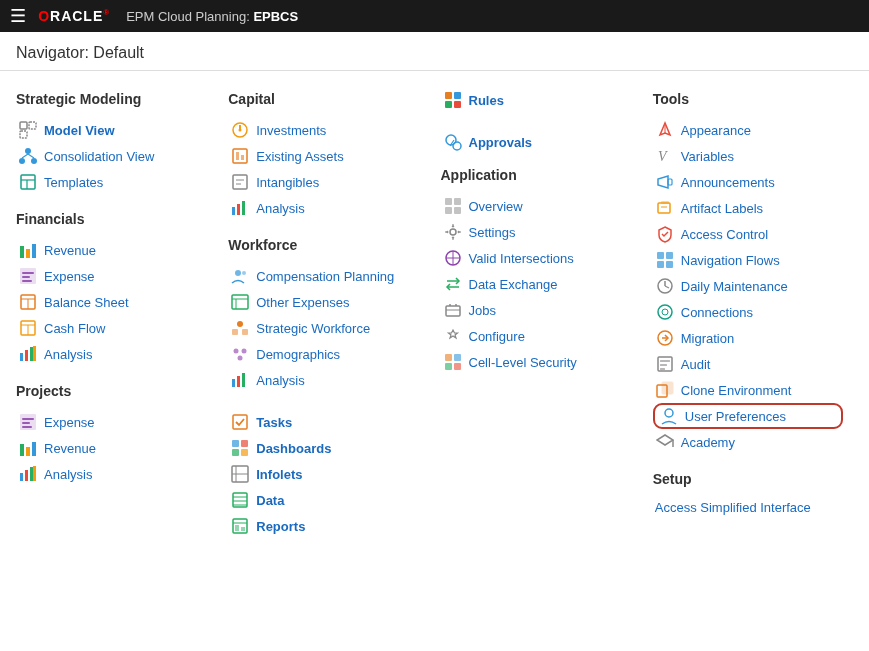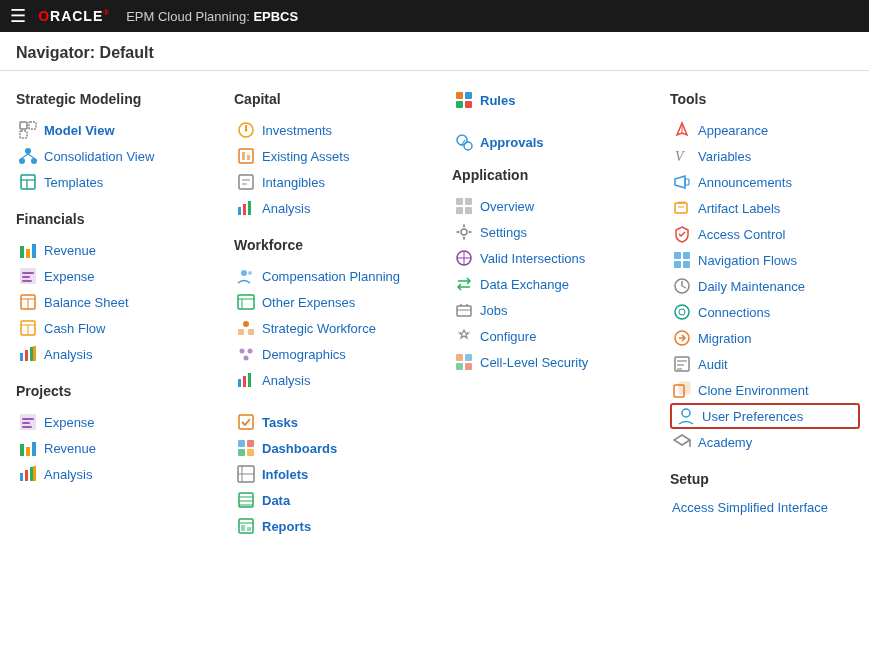--- a/index.html
+++ b/index.html
@@ -30,31 +30,31 @@
       color: #ccc;
       font-size: 13px;
       margin-left: 4px;
     }
     .top-bar-title strong { color: #fff; text-align: right; }
 
     
     .page-title {
       padding: 12px 25px 8px 16px;
       font-size: 16px;
-      font-weight: bold;
+      font-weight: normal;
       color: #333;
       border-bottom: 1px solid #ddd;
       margin-bottom: 16px;
     }
 
     
     .main-content {
       padding: 0 16px;
       display: flex;
-      gap: 18px;
+      gap: 12px;
     }
 
     
     .col {
       flex: 1;
       min-width: 200px;
       padding-right: 10px;
     }
 
     .section-title {
@@ -85,21 +85,21 @@
       justify-content: center;
       flex-shrink: 0;
       font-size: 14px;
     }
 
     .section-gap { margin-top: 16px; }
 
     
     .highlighted {
       border: 2px solid #c0392b;
-      border-radius: 3px;
+      border-radius: 9px;
       padding: 1px 4px;
       text-align: right;
     }
     .icon-blue { color: #2980b9; }
 
     
     .svg-icon { width: 18px; height: 18px; }
   </style>
 </head>
 <body>

